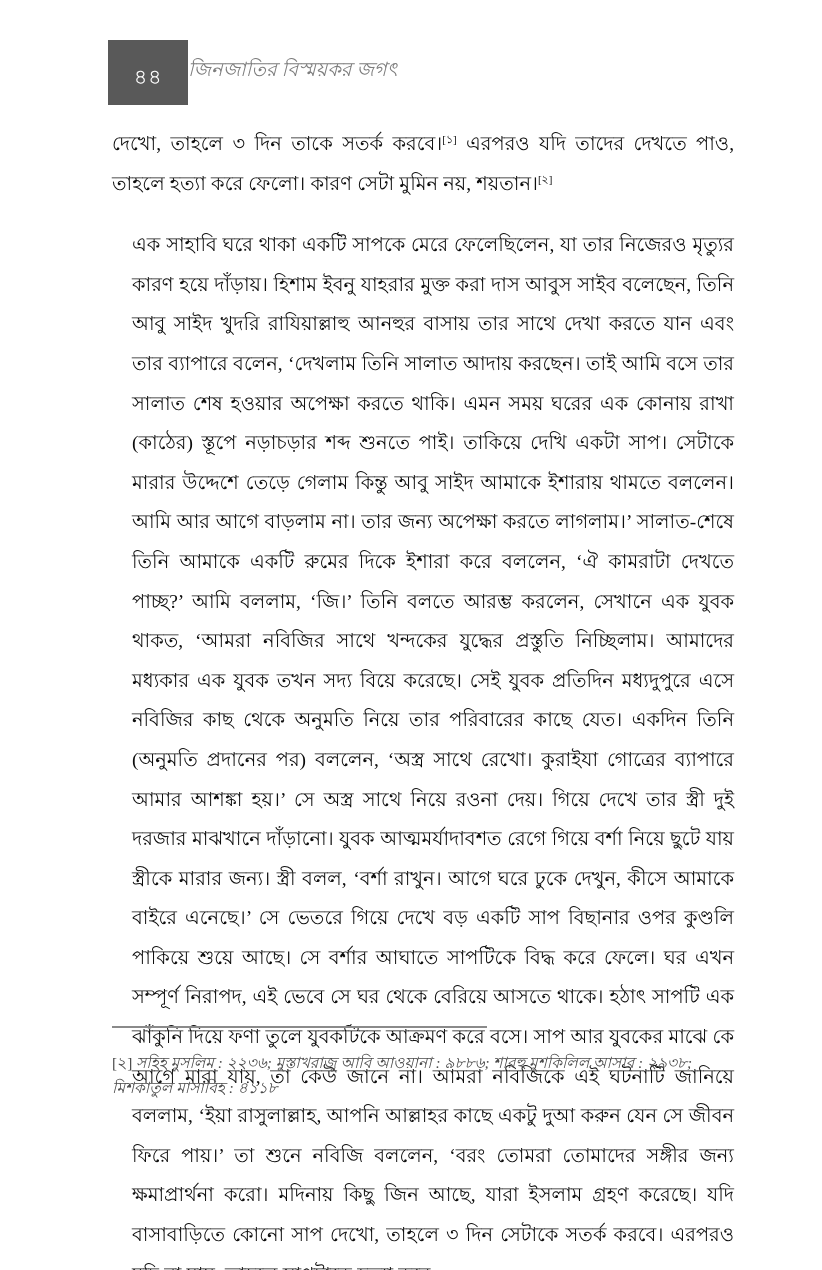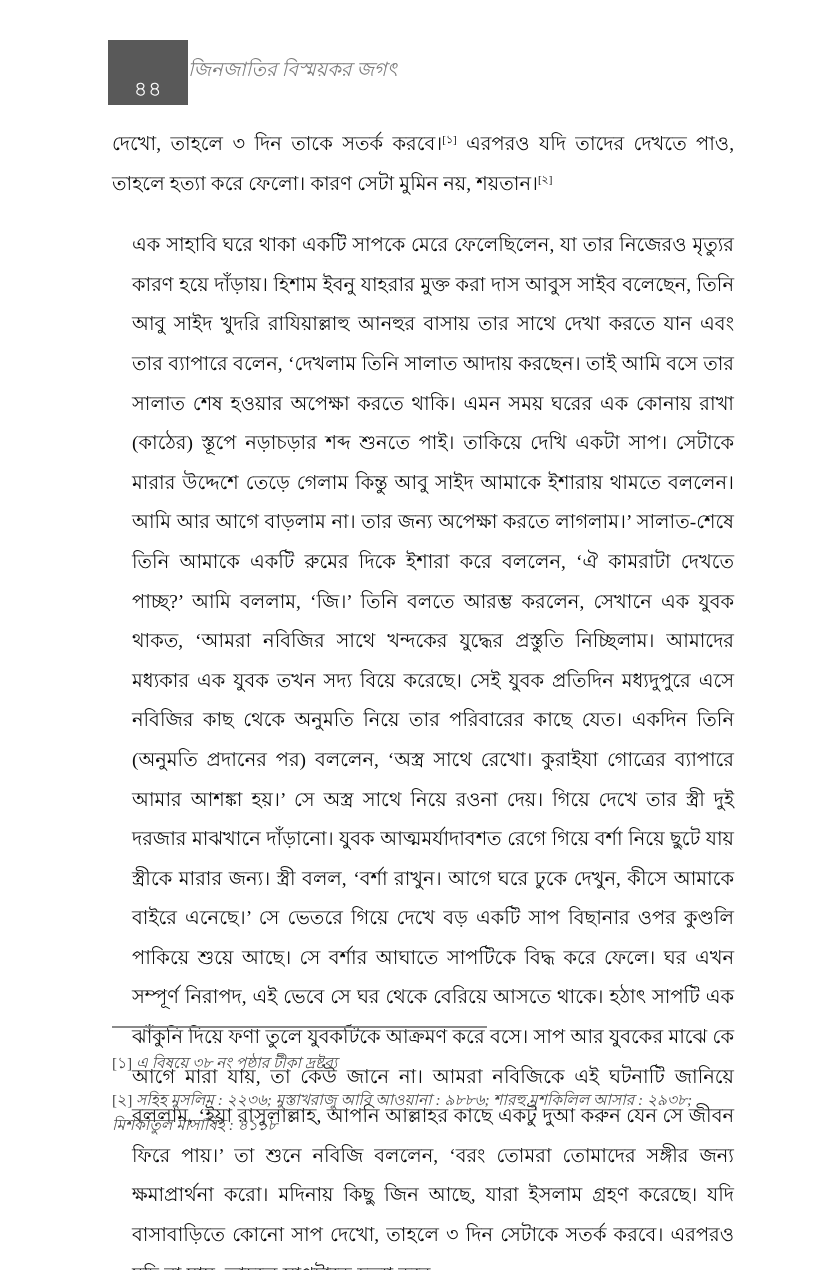--- a/index.html
+++ b/index.html
@@ -38,21 +38,21 @@
     left: 108px;
     top: 0px;
     width: 80px;
     height: 65px;
     background: #595959;
   }
 
   .folio-number {
     position: absolute;
     left: 0;
-    top: 16px;
+    top: 4px;
     width: 80px;
     height: 65px;
     display: flex;
     align-items: center;
     justify-content: center;
     color: #ffffff;
     font-size: 21px;
     font-family: "Liberation Sans", "DejaVu Sans", sans-serif;
     letter-spacing: 0.5px;
     line-height: 1;
@@ -150,18 +150,17 @@
 
     <p class="para"><span>দেখো, তাহলে ৩ দিন তাকে সতর্ক করবে।</span><sup class="fnref">[১]</sup><span> এরপরও যদি তাদের দেখতে পাও, তাহলে হত্যা করে ফেলো। কারণ সেটা মুমিন নয়, শয়তান।</span><sup class="fnref">[২]</sup></p>
 
     <p class="para">এক সাহাবি ঘরে থাকা একটি সাপকে মেরে ফেলেছিলেন, যা তার নিজেরও মৃত্যুর কারণ হয়ে দাঁড়ায়। হিশাম ইবনু যাহরার মুক্ত করা দাস আবুস সাইব বলেছেন, তিনি আবু সাইদ খুদরি রাযিয়াল্লাহু আনহুর বাসায় তার সাথে দেখা করতে যান এবং তার ব্যাপারে বলেন, ‘দেখলাম তিনি সালাত আদায় করছেন। তাই আমি বসে তার সালাত শেষ হওয়ার অপেক্ষা করতে থাকি। এমন সময় ঘরের এক কোনায় রাখা (কাঠের) স্তূপে নড়াচড়ার শব্দ শুনতে পাই। তাকিয়ে দেখি একটা সাপ। সেটাকে মারার উদ্দেশে তেড়ে গেলাম কিন্তু আবু সাইদ আমাকে ইশারায় থামতে বললেন। আমি আর আগে বাড়লাম না। তার জন্য অপেক্ষা করতে লাগলাম।’ সালাত-শেষে তিনি আমাকে একটি রুমের দিকে ইশারা করে বললেন, ‘ঐ কামরাটা দেখতে পাচ্ছ?’ আমি বললাম, ‘জি।’ তিনি বলতে আরম্ভ করলেন, সেখানে এক যুবক থাকত, ‘আমরা নবিজির সাথে খন্দকের যুদ্ধের প্রস্তুতি নিচ্ছিলাম। আমাদের মধ্যকার এক যুবক তখন সদ্য বিয়ে করেছে। সেই যুবক প্রতিদিন মধ্যদুপুরে এসে নবিজির কাছ থেকে অনুমতি নিয়ে তার পরিবারের কাছে যেত। একদিন তিনি (অনুমতি প্রদানের পর) বললেন, ‘অস্ত্র সাথে রেখো। কুরাইযা গোত্রের ব্যাপারে আমার আশঙ্কা হয়।’ সে অস্ত্র সাথে নিয়ে রওনা দেয়। গিয়ে দেখে তার স্ত্রী দুই দরজার মাঝখানে দাঁড়ানো। যুবক আত্মমর্যাদাবশত রেগে গিয়ে বর্শা নিয়ে ছুটে যায় স্ত্রীকে মারার জন্য। স্ত্রী বলল, ‘বর্শা রাখুন। আগে ঘরে ঢুকে দেখুন, কীসে আমাকে বাইরে এনেছে।’ সে ভেতরে গিয়ে দেখে বড় একটি সাপ বিছানার ওপর কুণ্ডলি পাকিয়ে শুয়ে আছে। সে বর্শার আঘাতে সাপটিকে বিদ্ধ করে ফেলে। ঘর এখন সম্পূর্ণ নিরাপদ, এই ভেবে সে ঘর থেকে বেরিয়ে আসতে থাকে। হঠাৎ সাপটি এক ঝাঁকুনি দিয়ে ফণা তুলে যুবকটিকে আক্রমণ করে বসে। সাপ আর যুবকের মাঝে কে আগে মারা যায়, তা কেউ জানে না। আমরা নবিজিকে এই ঘটনাটি জানিয়ে বললাম, ‘ইয়া রাসুলাল্লাহ, আপনি আল্লাহর কাছে একটু দুআ করুন যেন সে জীবন ফিরে পায়।’ তা শুনে নবিজি বললেন, ‘বরং তোমরা তোমাদের সঙ্গীর জন্য ক্ষমাপ্রার্থনা করো। মদিনায় কিছু জিন আছে, যারা ইসলাম গ্রহণ করেছে। যদি বাসাবাড়িতে কোনো সাপ দেখো, তাহলে ৩ দিন সেটাকে সতর্ক করবে। এরপরও যদি না যায়, তাহলে সাপটাকে হত্যা করে</p>
 
   </div>
 
   <div class="footnotes">
     <div class="fn-rule"></div>
 
-    <p class="fn"><span class="fn-marker">[১]</span><span> এ বিষয়ে ৩৮ নং পৃষ্ঠার টীকা দ্রষ্টব্য</span></p>
 
     <p class="fn"><span class="fn-marker">[২]</span><span> সহিহ মুসলিম : ২২৩৬; মুস্তাখরাজু আবি আওয়ানা : ৯৮৮৬; শারহু মুশকিলিল আসার : ২৯৩৮; মিশকাতুল মাসাবিহ : ৪১১৮</span></p>
   </div>
 
 </div>
 
 </body></html>

